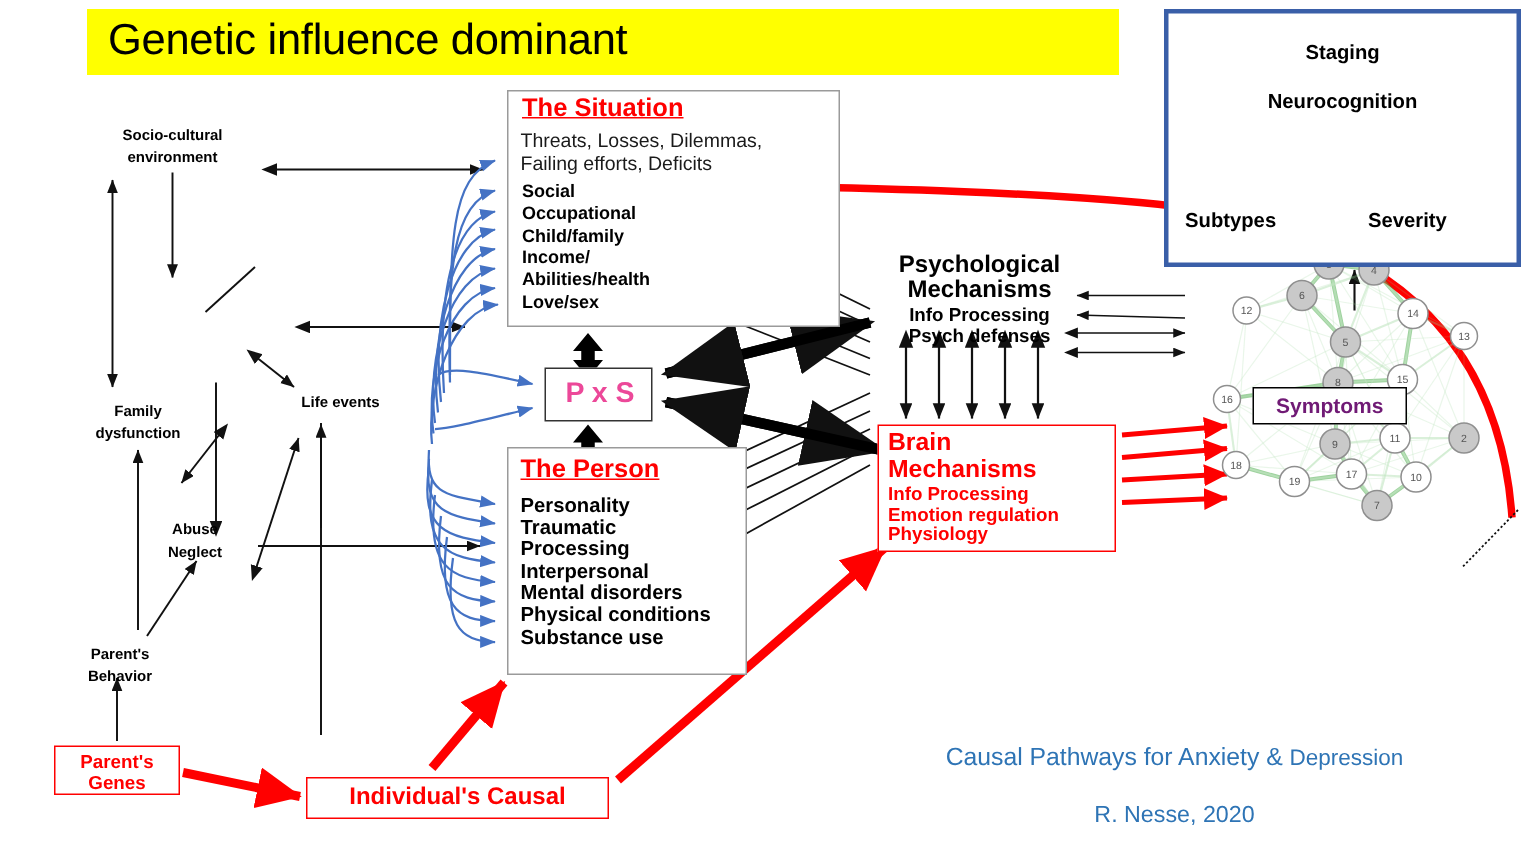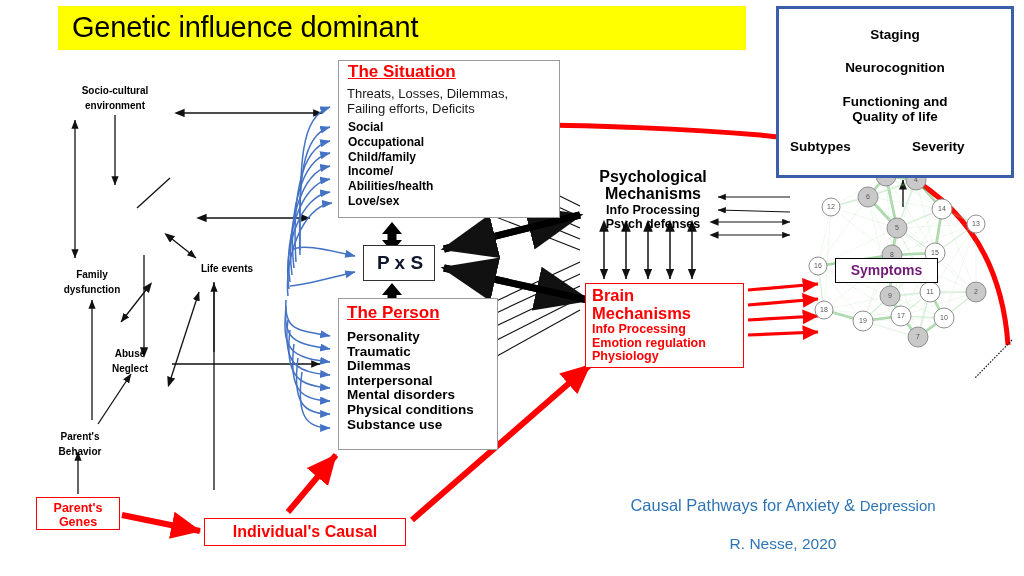--- a/index.html
+++ b/index.html
@@ -20,21 +20,21 @@
   .hdr-red{color:#ff0000;font-weight:bold;text-decoration:underline;}
 
   
   #situation-box{left:338px;top:60px;width:222px;height:158px;}
   #situation-title{left:348px;top:62px;font-size:17px;}
   #situation-sub{left:347px;top:86px;font-size:13px;color:#1a1a1a;line-height:15px;}
   #situation-list{left:348px;top:120px;font-size:12px;font-weight:bold;color:#000;line-height:14.8px;}
 
   
   #pxs-box{left:363px;top:245px;width:72px;height:36px;border:1px solid #333;background:#fff;box-sizing:border-box;}
-  #pxs-text{left:369px;top:252px;width:62px;text-align:center;font-size:19px;font-weight:bold;color:#0f172a;}
+  #pxs-text{left:369px;top:252px;width:62px;text-align:center;font-size:19px;font-weight:bold;color:#ec4899;}
 
   
   #person-box{left:338px;top:298px;width:160px;height:152px;}
   #person-title{left:347px;top:303px;font-size:17px;}
   #person-list{left:347px;top:330px;font-size:13.5px;font-weight:bold;color:#000;line-height:14.6px;}
 
   
   #psych-title{left:588px;top:168px;width:130px;text-align:center;font-size:16px;font-weight:bold;color:#000;line-height:17px;}
   #psych-list{left:588px;top:203px;width:130px;text-align:center;font-size:12.5px;font-weight:bold;color:#000;line-height:14px;}
 
@@ -411,21 +411,21 @@
     </div>
 
   <div class="abs" id="pxs-box"></div>
   <div class="abs" id="pxs-text">P x S</div>
 
   <div class="abs panel" id="person-box"></div>
   <div class="abs hdr-red" id="person-title">The Person</div>
   <div class="abs" id="person-list">
       <div>Personality</div>
       <div>Traumatic</div>
-      <div>Dilemmas</div>
+      <div>Processing</div>
       <div>Interpersonal</div>
       <div>Mental disorders</div>
       <div>Physical conditions</div>
       <div>Substance use</div>
     </div>
 
   <div class="abs" id="psych-title" style="white-space:pre-line;">Psychological
 Mechanisms</div>
   <div class="abs" id="psych-list">
       <div>Info Processing</div>
@@ -437,22 +437,20 @@
 Mechanisms</div>
   <div class="abs" id="brain-list">
       <div>Info Processing</div>
       <div>Emotion regulation</div>
       <div>Physiology</div>
     </div>
 
   <div class="abs bluepanel" id="blue-box"></div>
   <div class="abs" id="bb-staging">Staging</div>
   <div class="abs" id="bb-neuro">Neurocognition</div>
-  <div class="abs" id="bb-func" style="white-space:pre-line;">Functioning and
-Quality of life</div>
   <div class="abs" id="bb-subtypes">Subtypes</div>
   <div class="abs" id="bb-severity">Severity</div>
 
   <div class="abs" id="symptoms-box"></div>
   <div class="abs" id="symptoms-text">Symptoms</div>
 
   <div class="abs lbl" id="lbl-socio" style="white-space:pre-line;">Socio-cultural
 environment</div>
   <div class="abs lbl" id="lbl-family" style="white-space:pre-line;">Family
 dysfunction</div>

